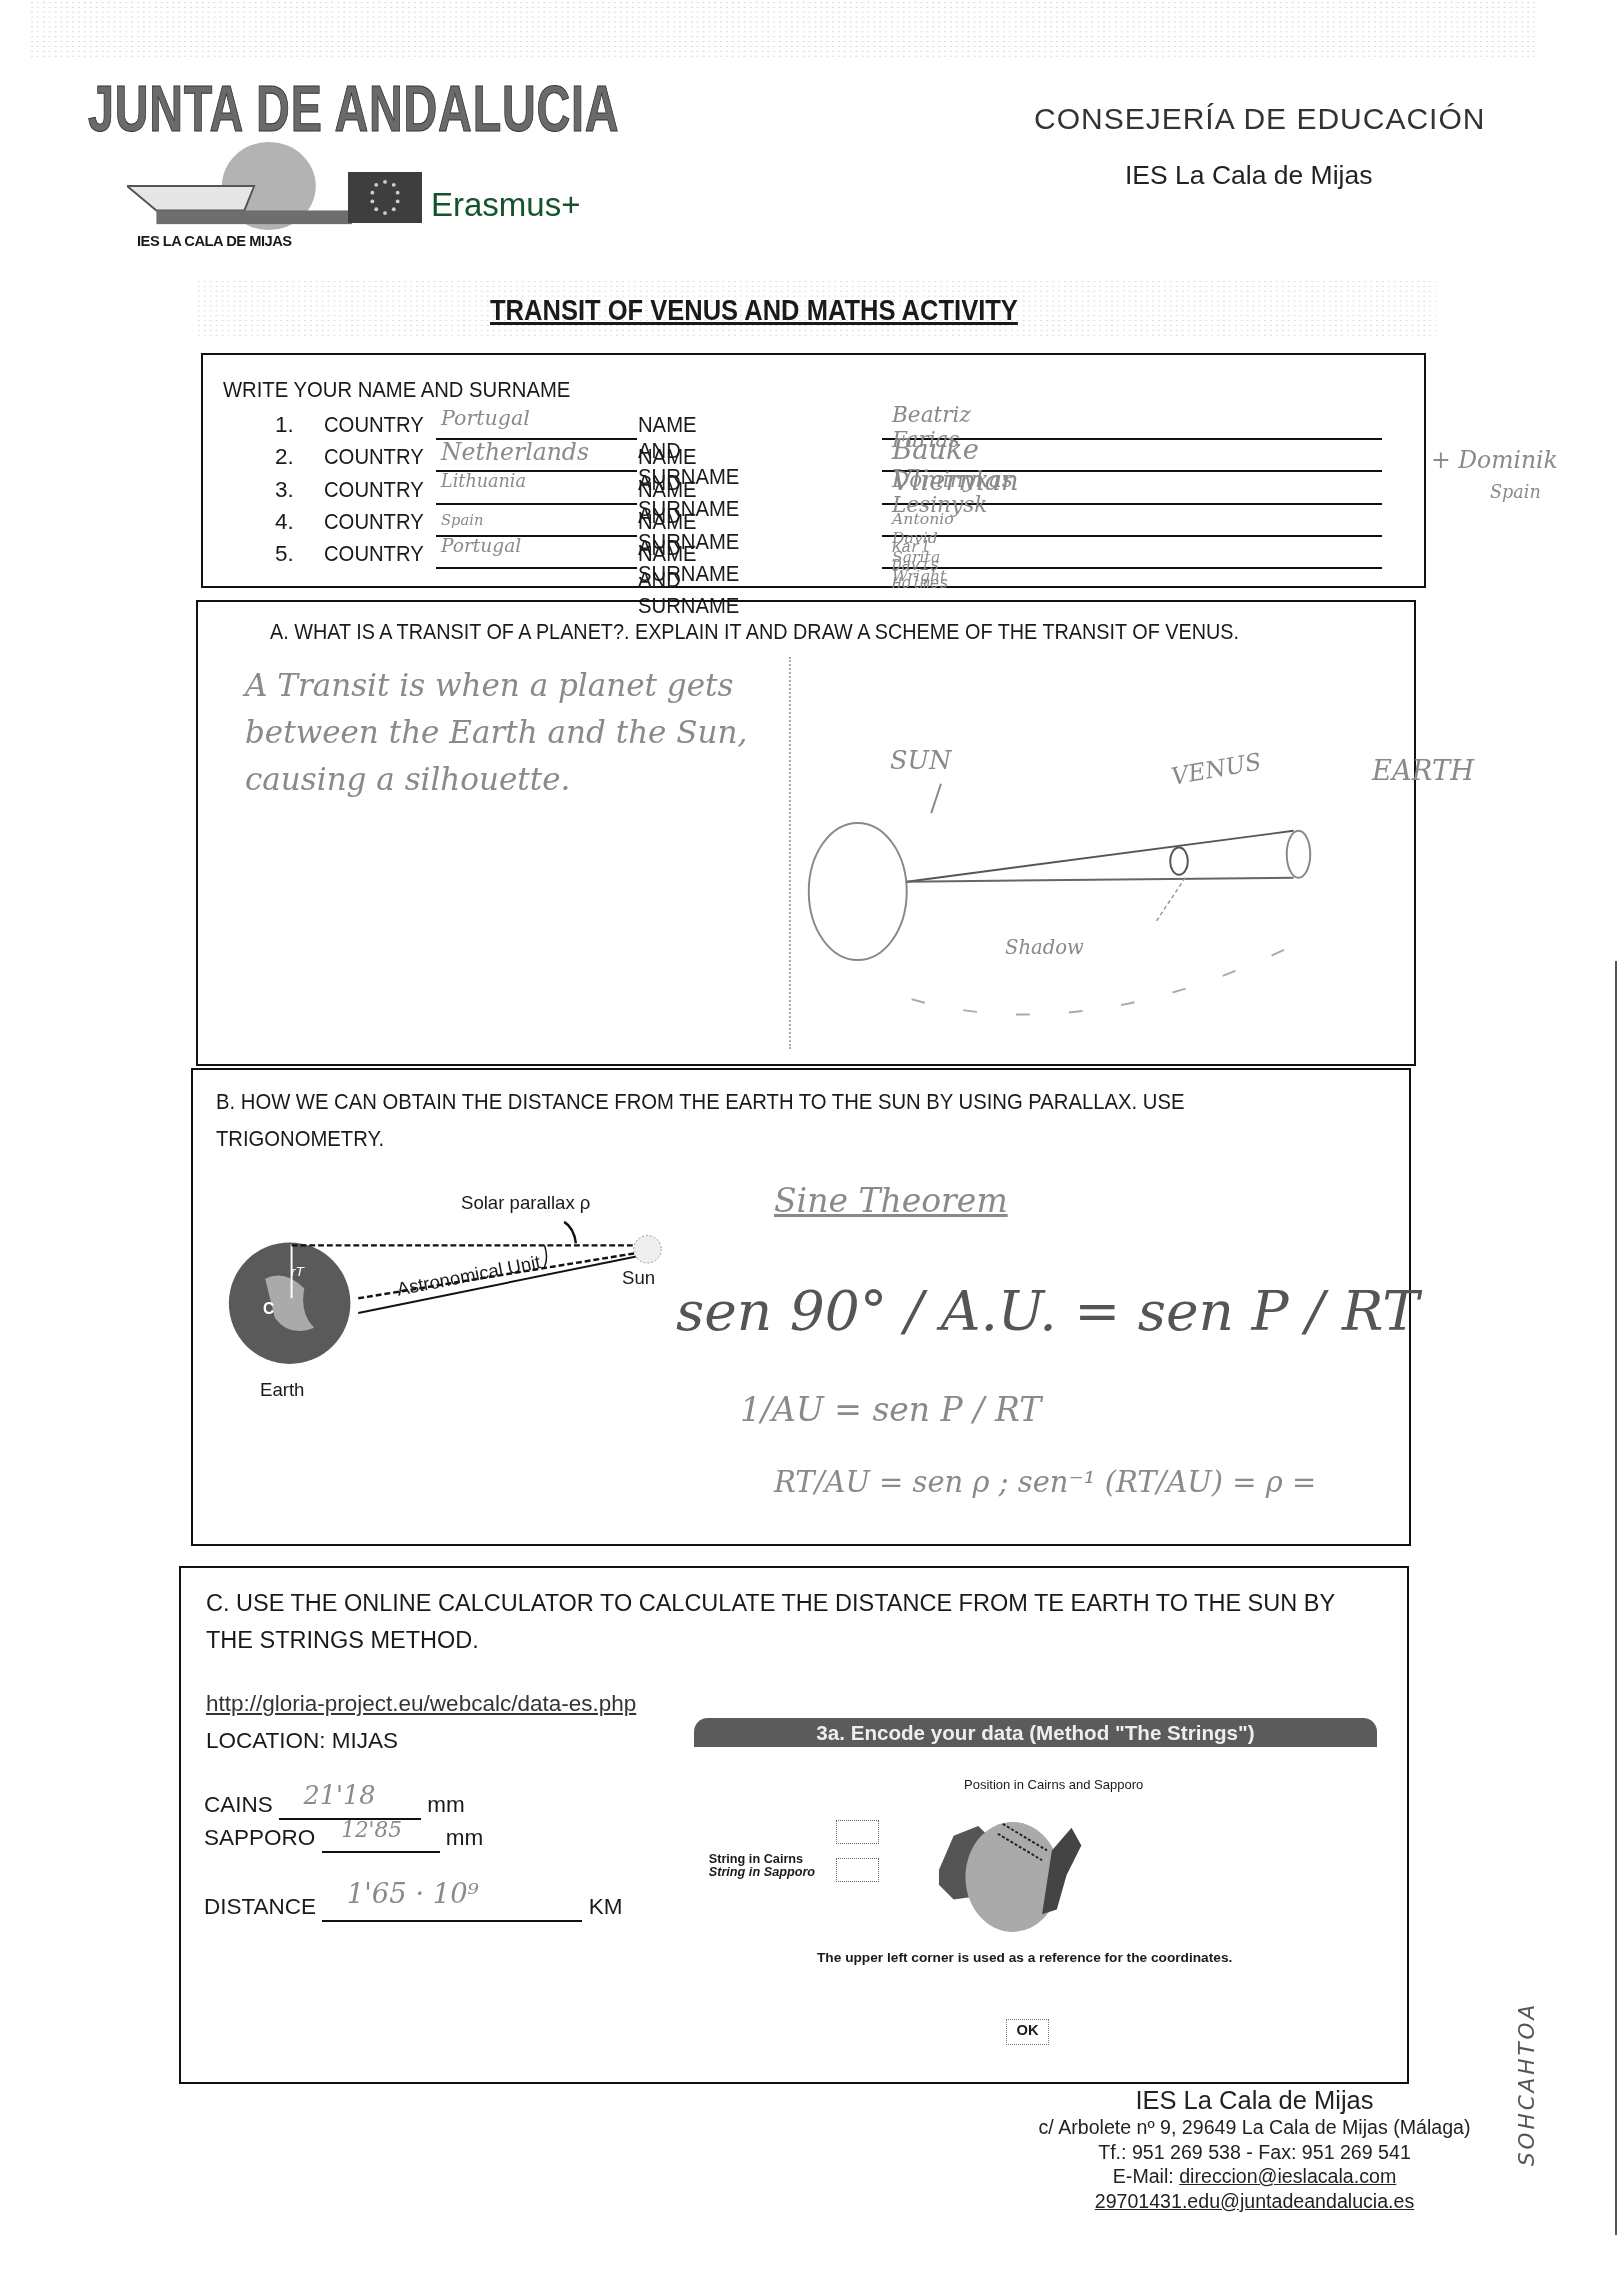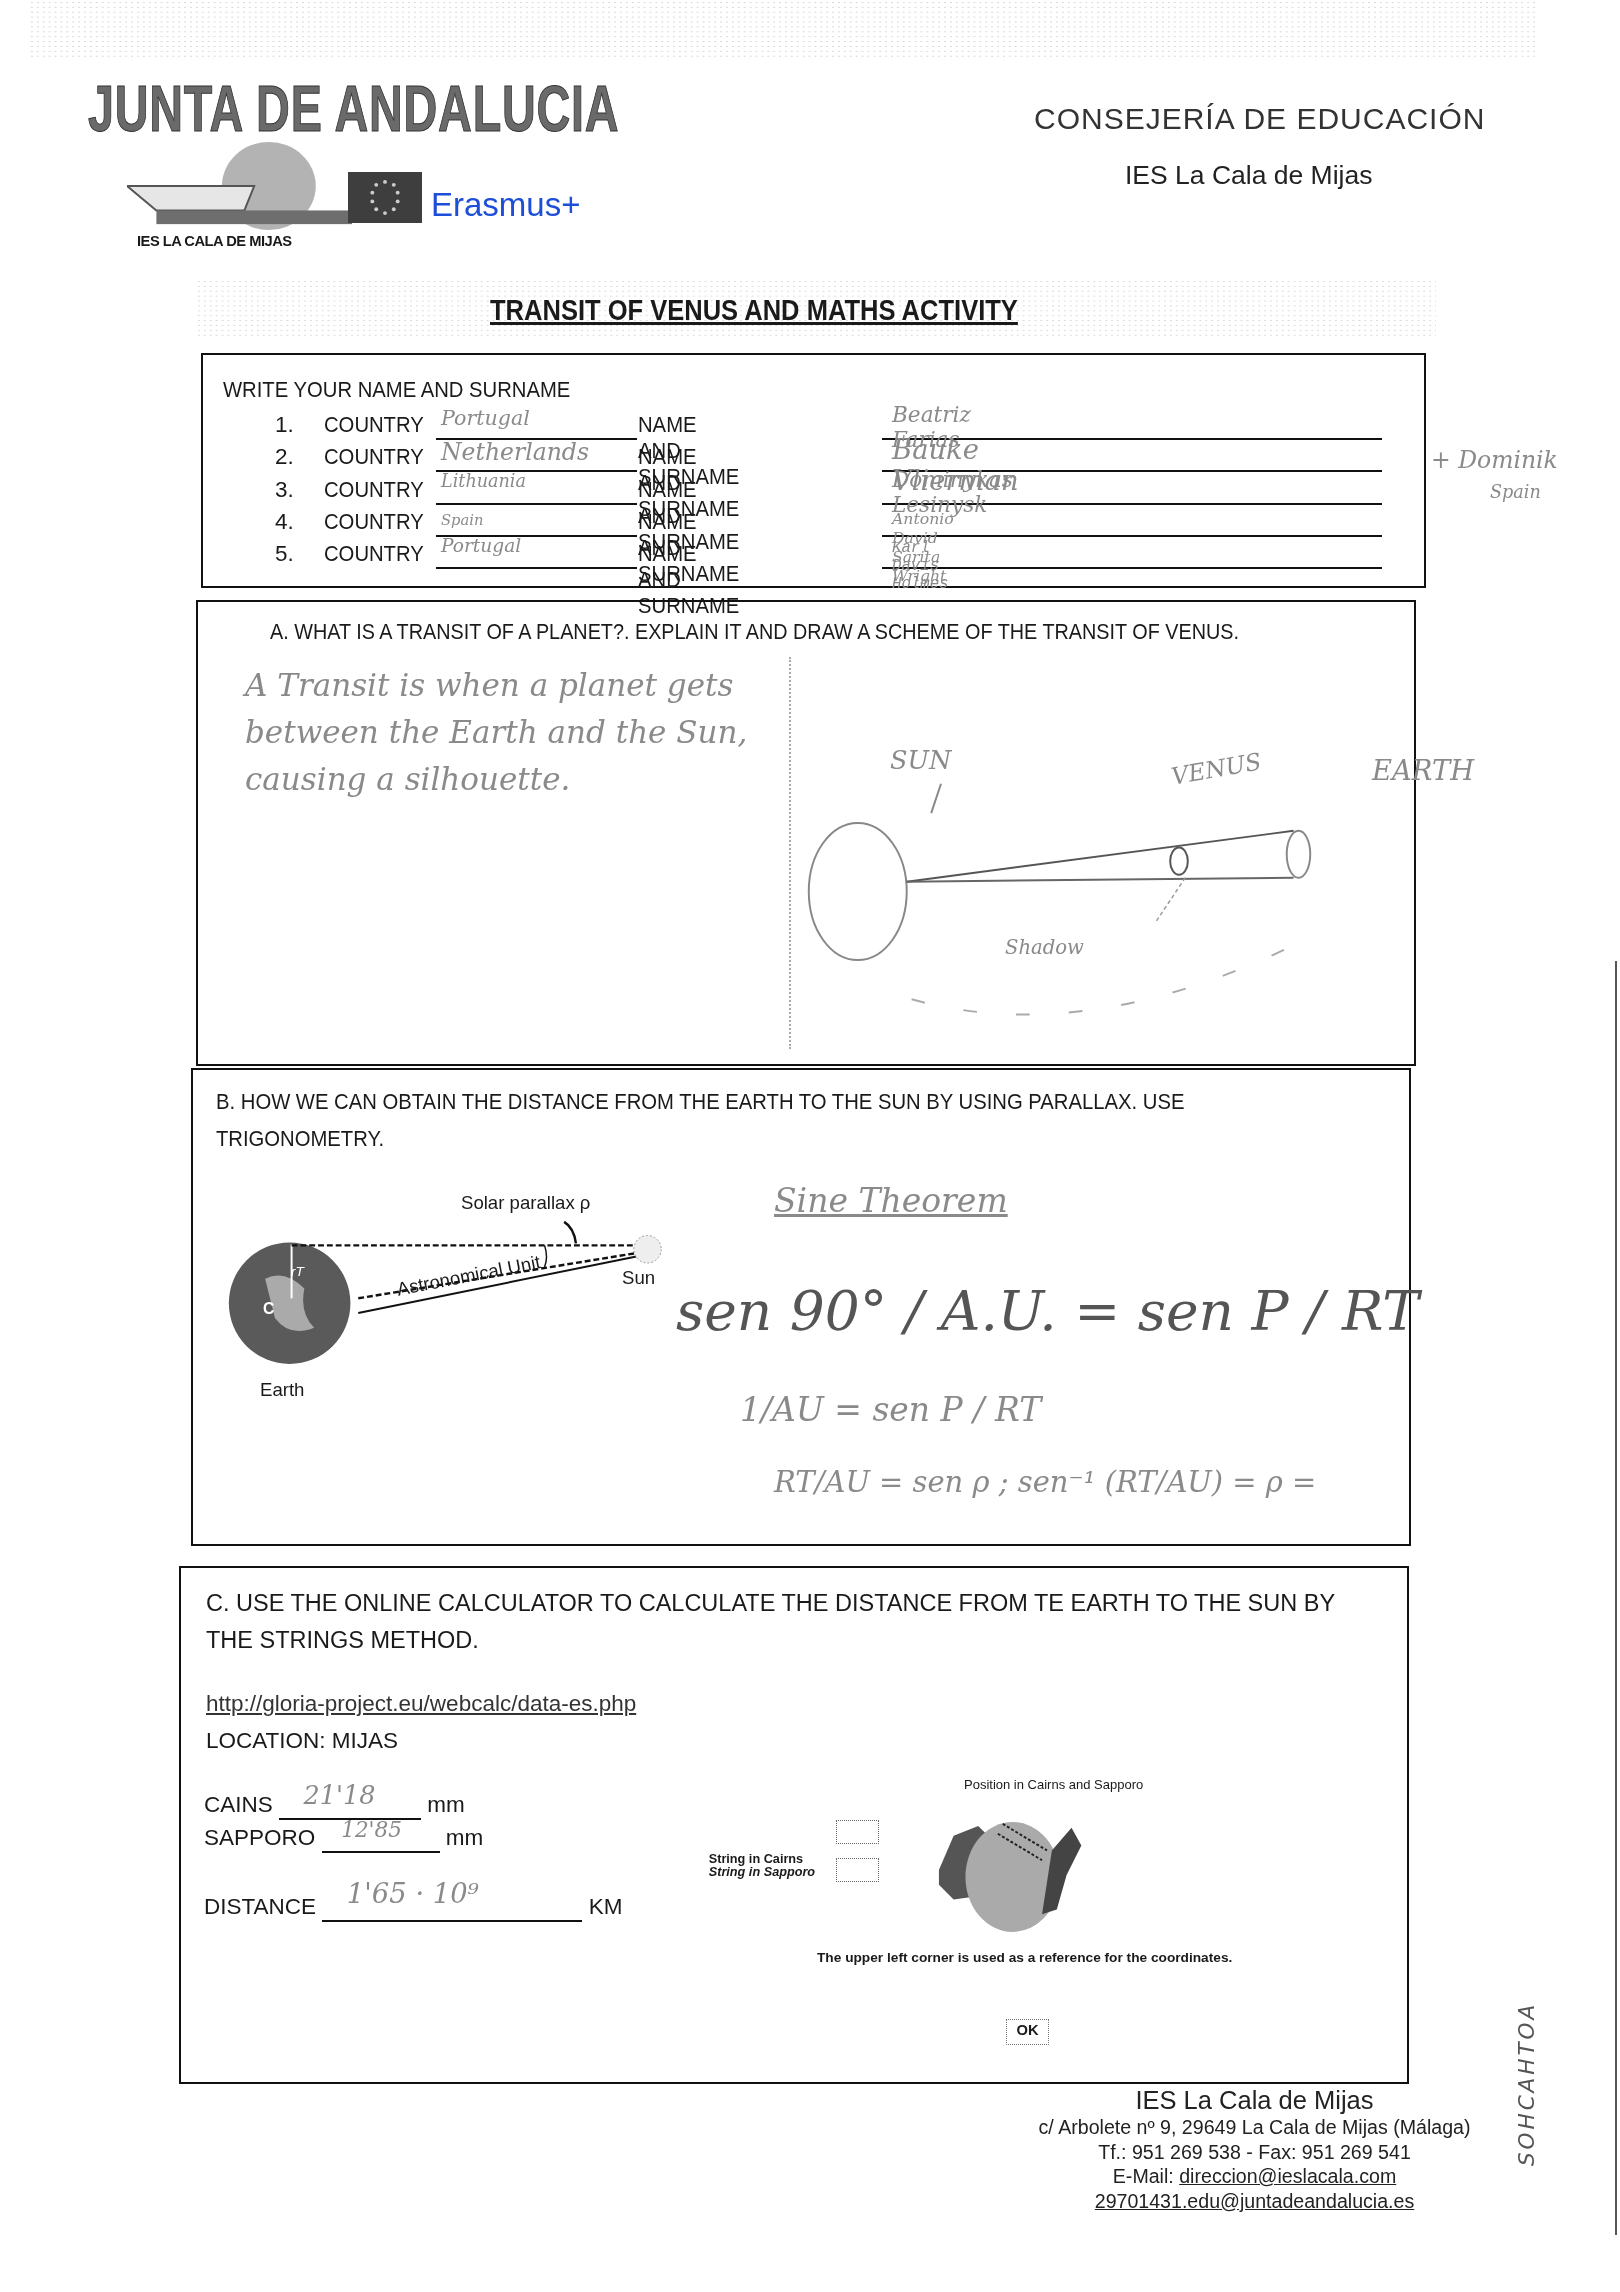--- a/index.html
+++ b/index.html
@@ -11,21 +11,21 @@
   .noise { background-image: radial-gradient(#bdbdbd 0.8px, transparent 0.9px); background-size:5.9px 4.9px; }
 
   
   .topnoise { left:29px; top:0; width:1509px; height:59px; opacity:0.6; }
   .junta { left:88px; top:71px; font-family:"Liberation Sans Narrow","Liberation Sans", sans-serif; font-weight:bold;
            font-size:65px; letter-spacing:1px; color:#6a6a6a; transform:scaleX(0.72); transform-origin:left top;
            -webkit-text-stroke:1px #333; }
   .school-logo { left:127px; top:142px; width:225px; height:88px; }
   .school-caption { left:137px; top:233px; font-size:14.7px; font-weight:bold; letter-spacing:-0.5px; }
   .eu-flag { left:348px; top:172px; width:74px; height:51px; background:#3e3e3e; }
-  .erasmus { left:431px; top:186px; font-size:33px; color:#1d4ed8; }
+  .erasmus { left:431px; top:186px; font-size:33px; color:#14532d; }
   .consejeria { left:1034px; top:102px; font-size:30px; color:#333; letter-spacing:1px; }
   .ies-head { left:1125px; top:160px; font-size:26.5px; color:#222; }
 
   .title-band { left:196px; top:279px; width:1240px; height:59px; opacity:0.55; }
   .title { left:490px; top:294px; font-size:29px; font-weight:bold; color:#1a1a1a; text-decoration:underline; text-decoration-thickness:2.9px;
            transform:scaleX(0.88); transform-origin:left top; }
 
   .box { border:2px solid #111; box-sizing:border-box; }
   
   .names-box { left:201px; top:353px; width:1225px; height:235px; }
@@ -225,20 +225,21 @@
   <span class="uline" style="width:118px;"><span class="hand" style="position:absolute;left:19.6px;top:-7.8px;font-size:21.6px;">12'85</span>&nbsp;</span>
   <span>mm</span>
 </div>
 <div class="meas" style="left:204px;top:1894px;">
   <span>DISTANCE</span>
   <span class="uline" style="width:260px;"><span class="hand" style="position:absolute;left:24.5px;top:-15.7px;font-size:27.4px;">1'65 · 10⁹</span>&nbsp;</span>
   <span>KM</span>
 </div>
 
 <div class="abs calc">
+  <div class="bar" style="top:0;">3a. Encode your data (Method "The Strings")</div>
   <div class="pos-title">Position in Cairns and Sapporo</div>
   <div class="str-label" style="left:14.7px;top:108px;margin-top:26px;">String in Cairns</div>
   <div class="str-input" style="left:142px;top:102px;"></div>
   <div class="str-label" style="left:14.7px;top:147px;font-style:italic;">String in Sapporo</div>
   <div class="str-input" style="left:142px;top:140px;"></div>
   <svg style="position:absolute;left:240px;top:98px;" width="167" height="118" viewBox="0 0 170 120">
     <path d="M5 55 L20 20 L45 10 L60 25 L55 80 L20 85 L5 70 Z" fill="#555"></path>
     <ellipse cx="80" cy="62" rx="48" ry="56" fill="#aaa"></ellipse>
     <path d="M120 35 L140 12 L150 30 L135 60 L125 95 L110 100 Z" fill="#444"></path>
     <line x1="70" y1="8" x2="115" y2="35" stroke="#222" stroke-width="2" stroke-dasharray="3 2"></line>

